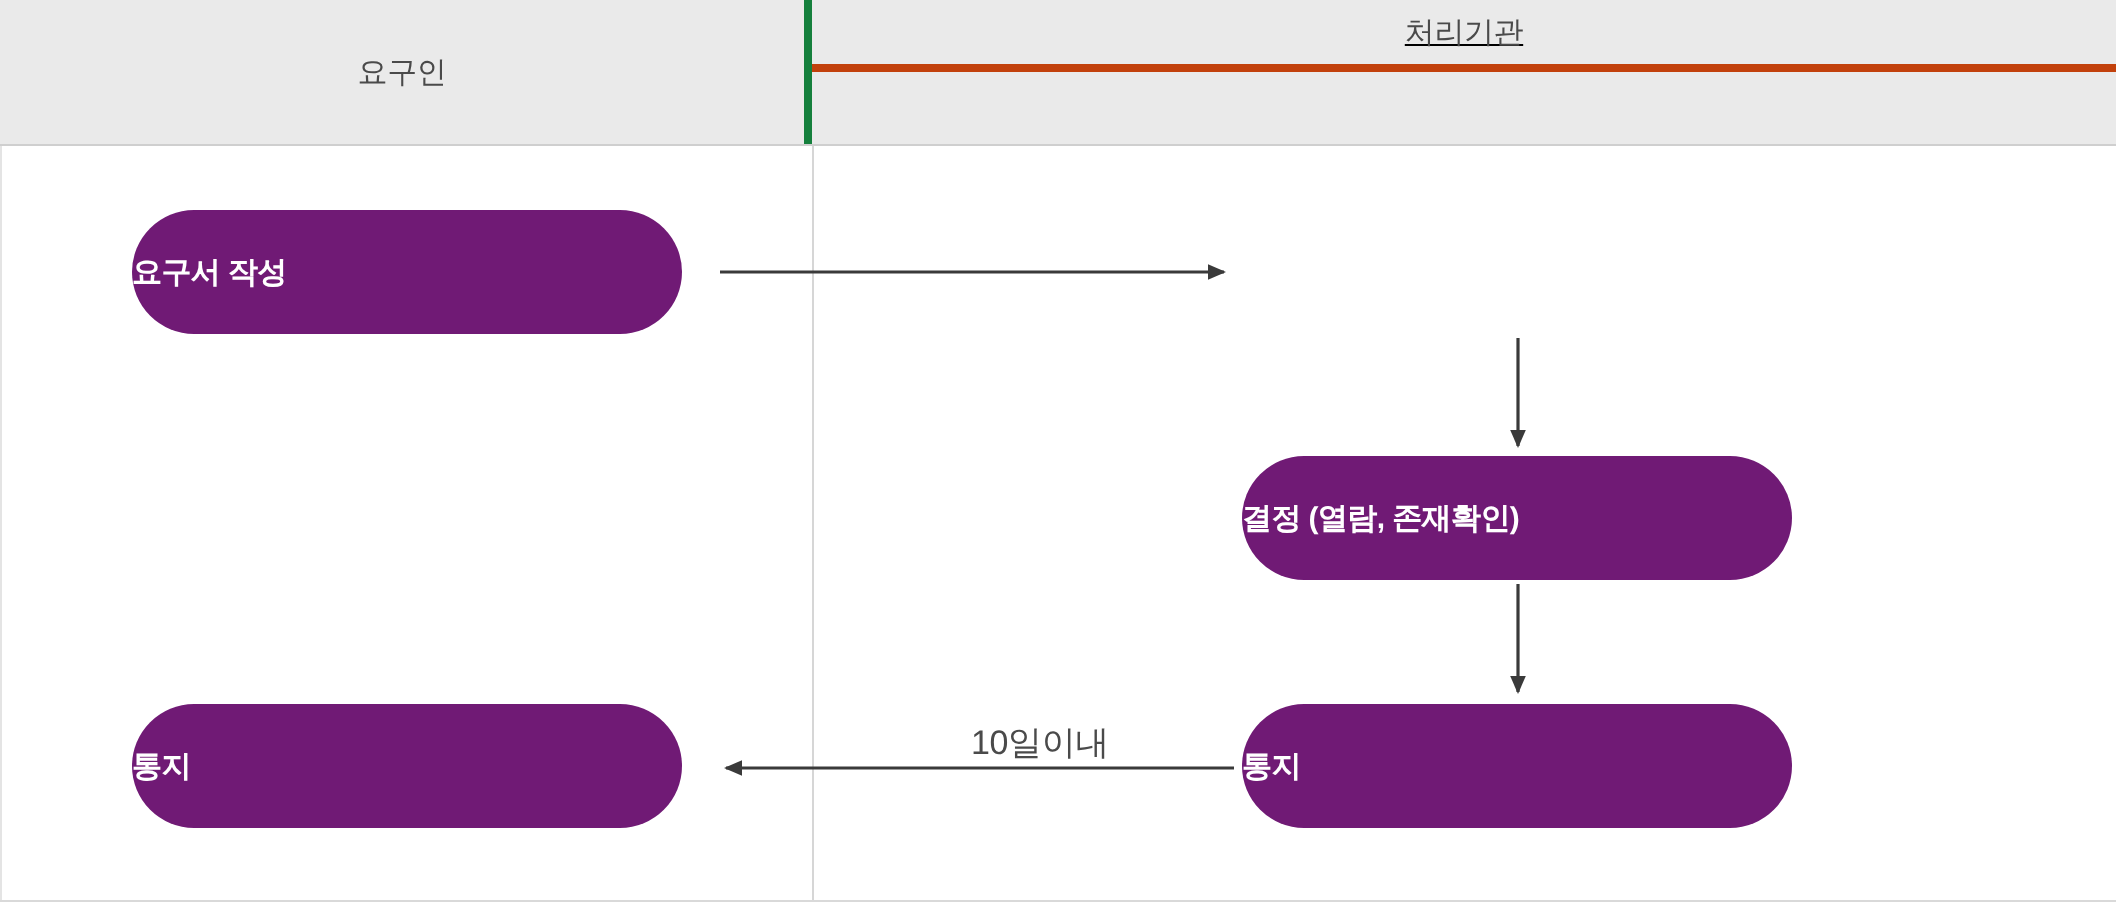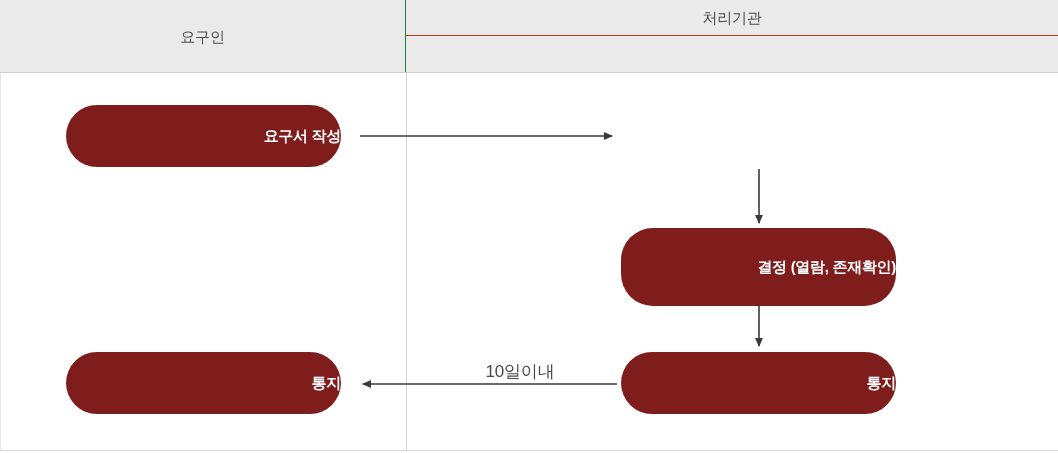--- a/index.html
+++ b/index.html
@@ -35,41 +35,42 @@
   .header-left {
     position: absolute;
     left: 0;
     top: 0;
     width: 406px;
     height: 72px;
     display: flex;
     align-items: center;
     justify-content: center;
     box-sizing: border-box;
-    border-right: 1px solid #15803d;
+    border-right: 4px solid #15803d;
   }
   .header-right {
     position: absolute;
     left: 406px;
     top: 0;
     width: 652px;
     height: 72px;
     box-sizing: border-box;
   }
   .header-right-top {
     position: absolute;
     left: 0;
     top: 0;
     width: 652px;
     height: 36px;
     display: flex;
     align-items: center;
     justify-content: center;
     box-sizing: border-box;
-    border-bottom: 1px solid #c2410c;
+    border-bottom: 4px solid #c2410c;
+    text-decoration: underline;
   }
   .header-right-bottom {
     position: absolute;
     left: 0;
     top: 36px;
     width: 652px;
     height: 36px;
     display: flex;
     align-items: center;
     justify-content: center;
@@ -112,34 +113,34 @@
     left: 0;
     top: 0;
     width: 1px;
     height: 378px;
     background: #e4e4e4;
   }
 
   
   .node {
     position: absolute;
-    background: #7f1d1d;
+    background: #701a75;
     border-radius: 32px;
     display: flex;
     align-items: center;
-    justify-content: flex-end;
+    justify-content: flex-start;
     color: #ffffff;
     font-size: 15px;
     font-weight: bold;
     letter-spacing: -0.3px;
     box-sizing: border-box;
   }
   .node-req-write  { left: 66px;  top: 32px;  width: 275px; height: 62px; }
   .node-receive    { left: 621px; top: 32px;  width: 275px; height: 62px; }
-  .node-decide     { left: 621px; top: 155px; width: 275px; height: 78px; }
+  .node-decide     { left: 621px; top: 155px; width: 275px; height: 62px; }
   .node-notify-org { left: 621px; top: 279px; width: 275px; height: 62px; }
   .node-notify-req { left: 66px;  top: 279px; width: 275px; height: 62px; }
 
   
   .arrow-svg {
     position: absolute;
     left: 0;
     top: 0;
     width: 1058px;
     height: 380px;

